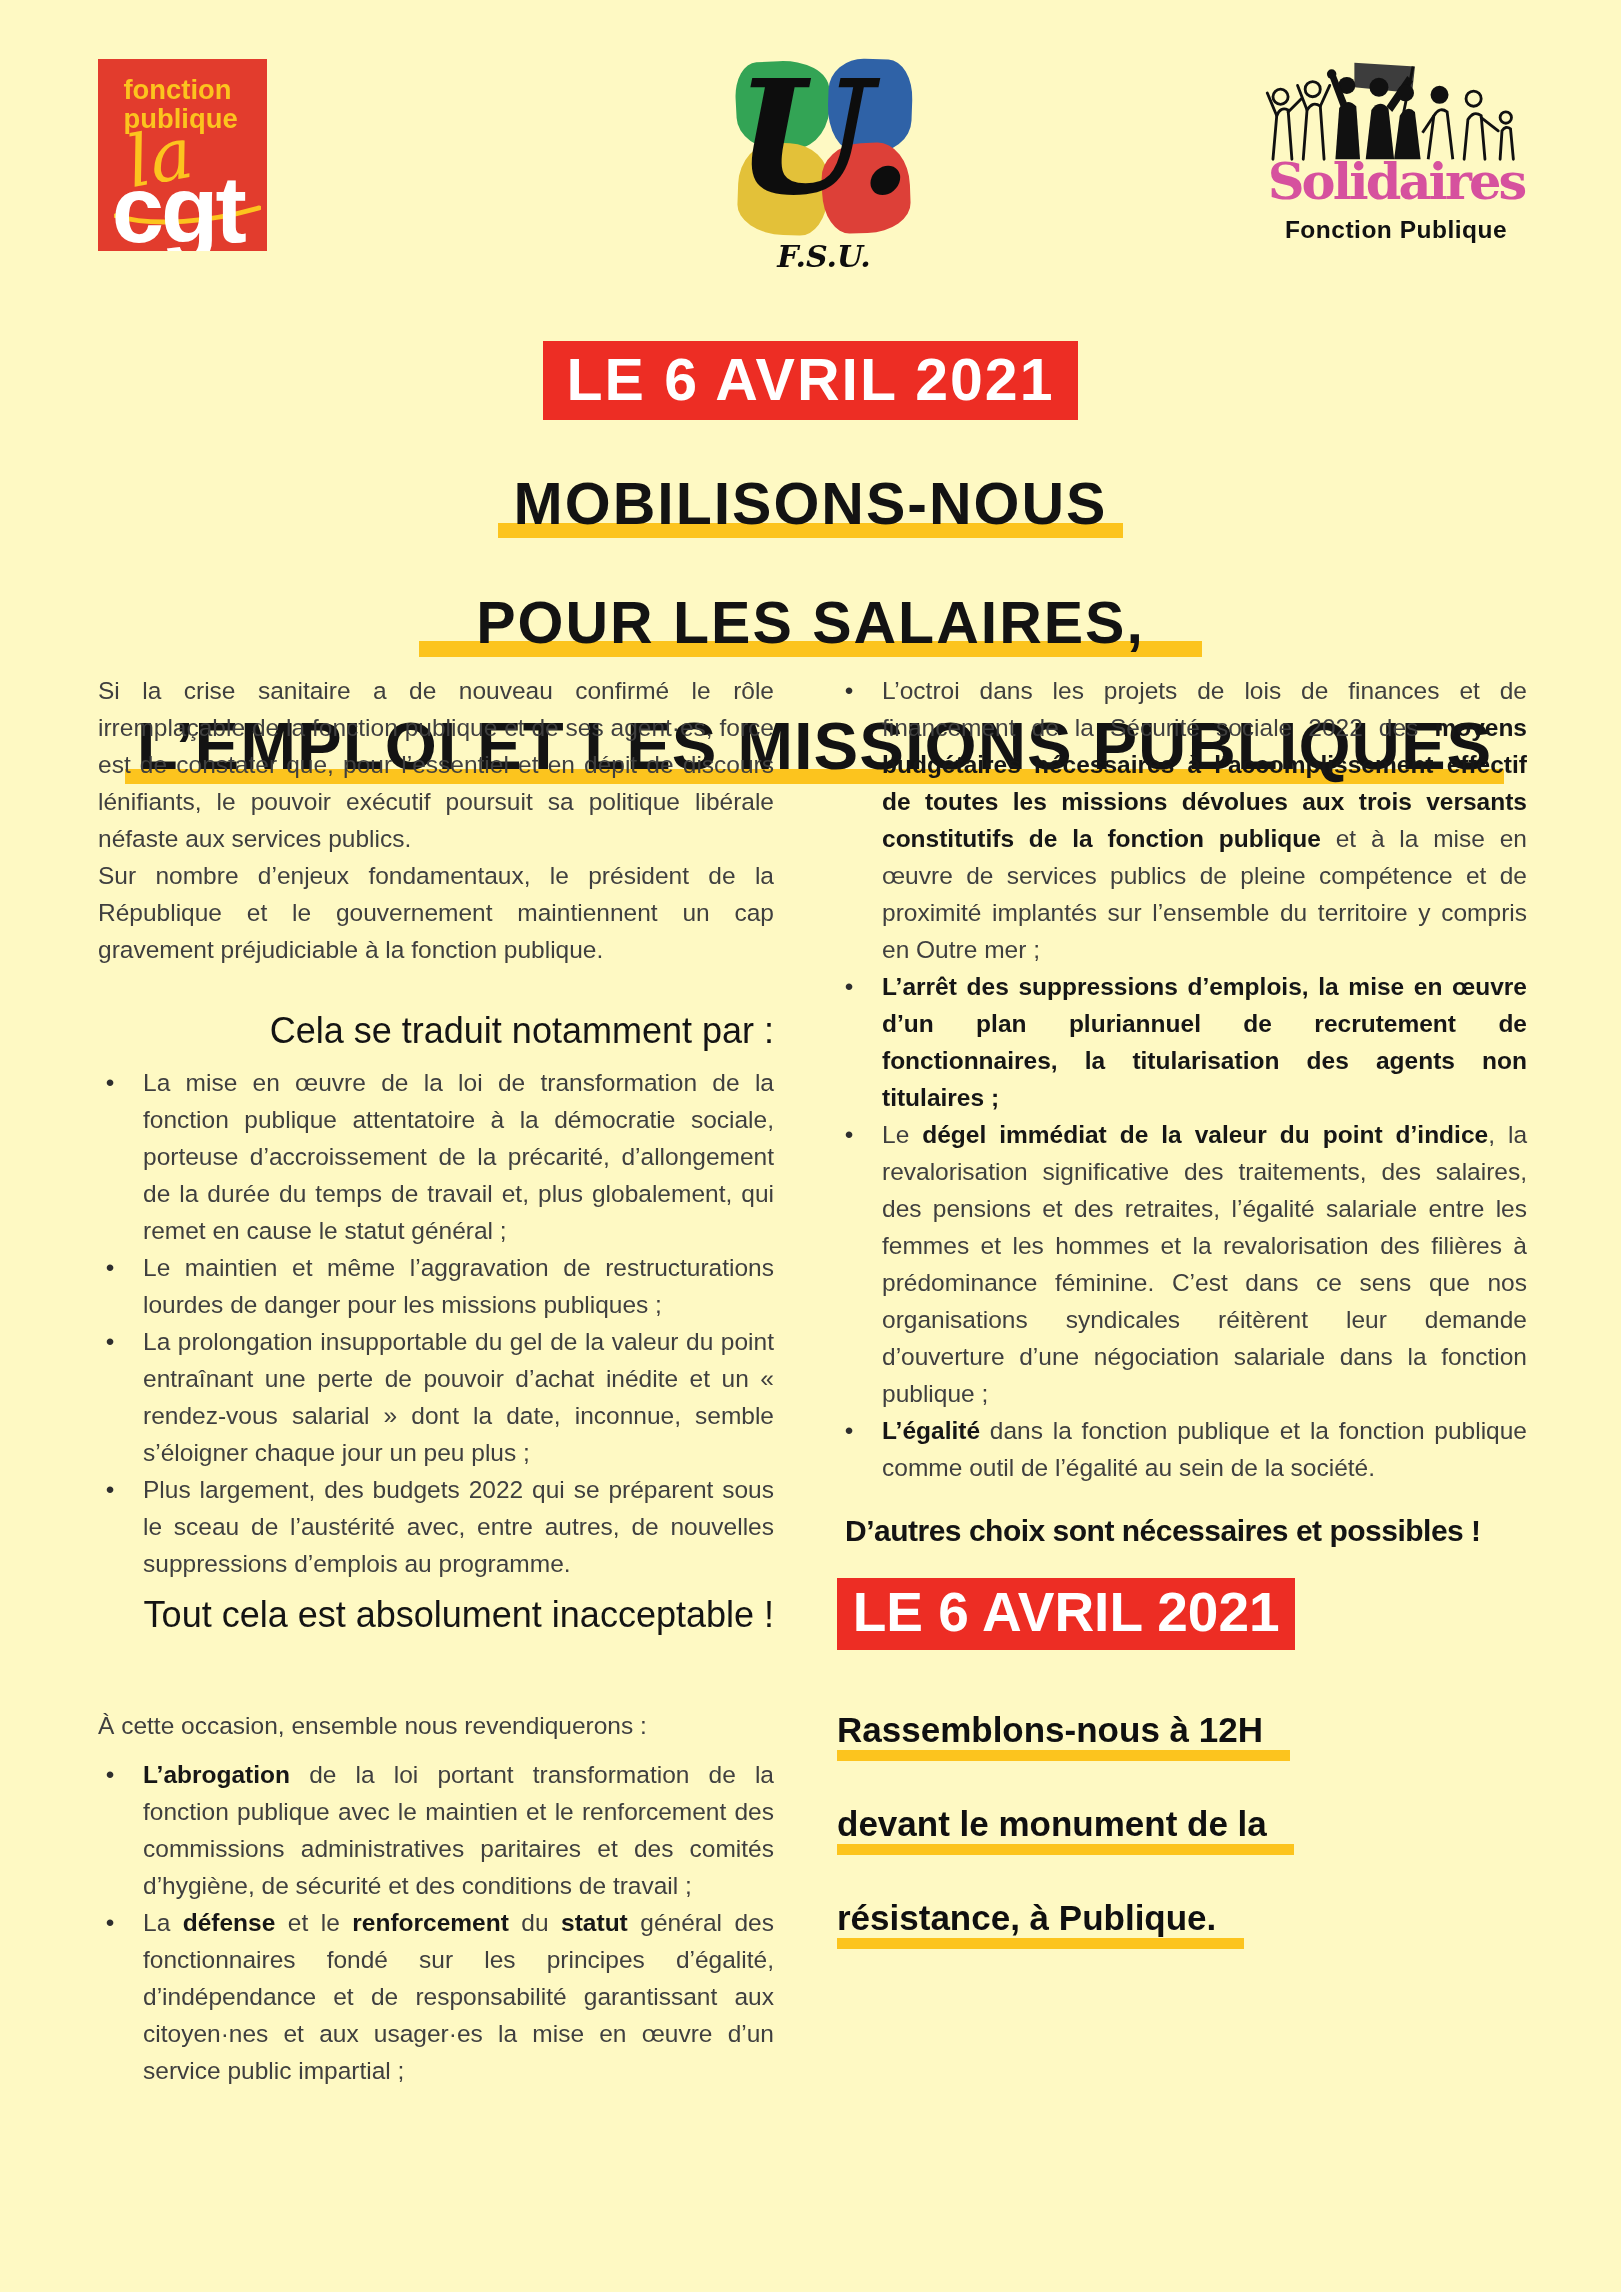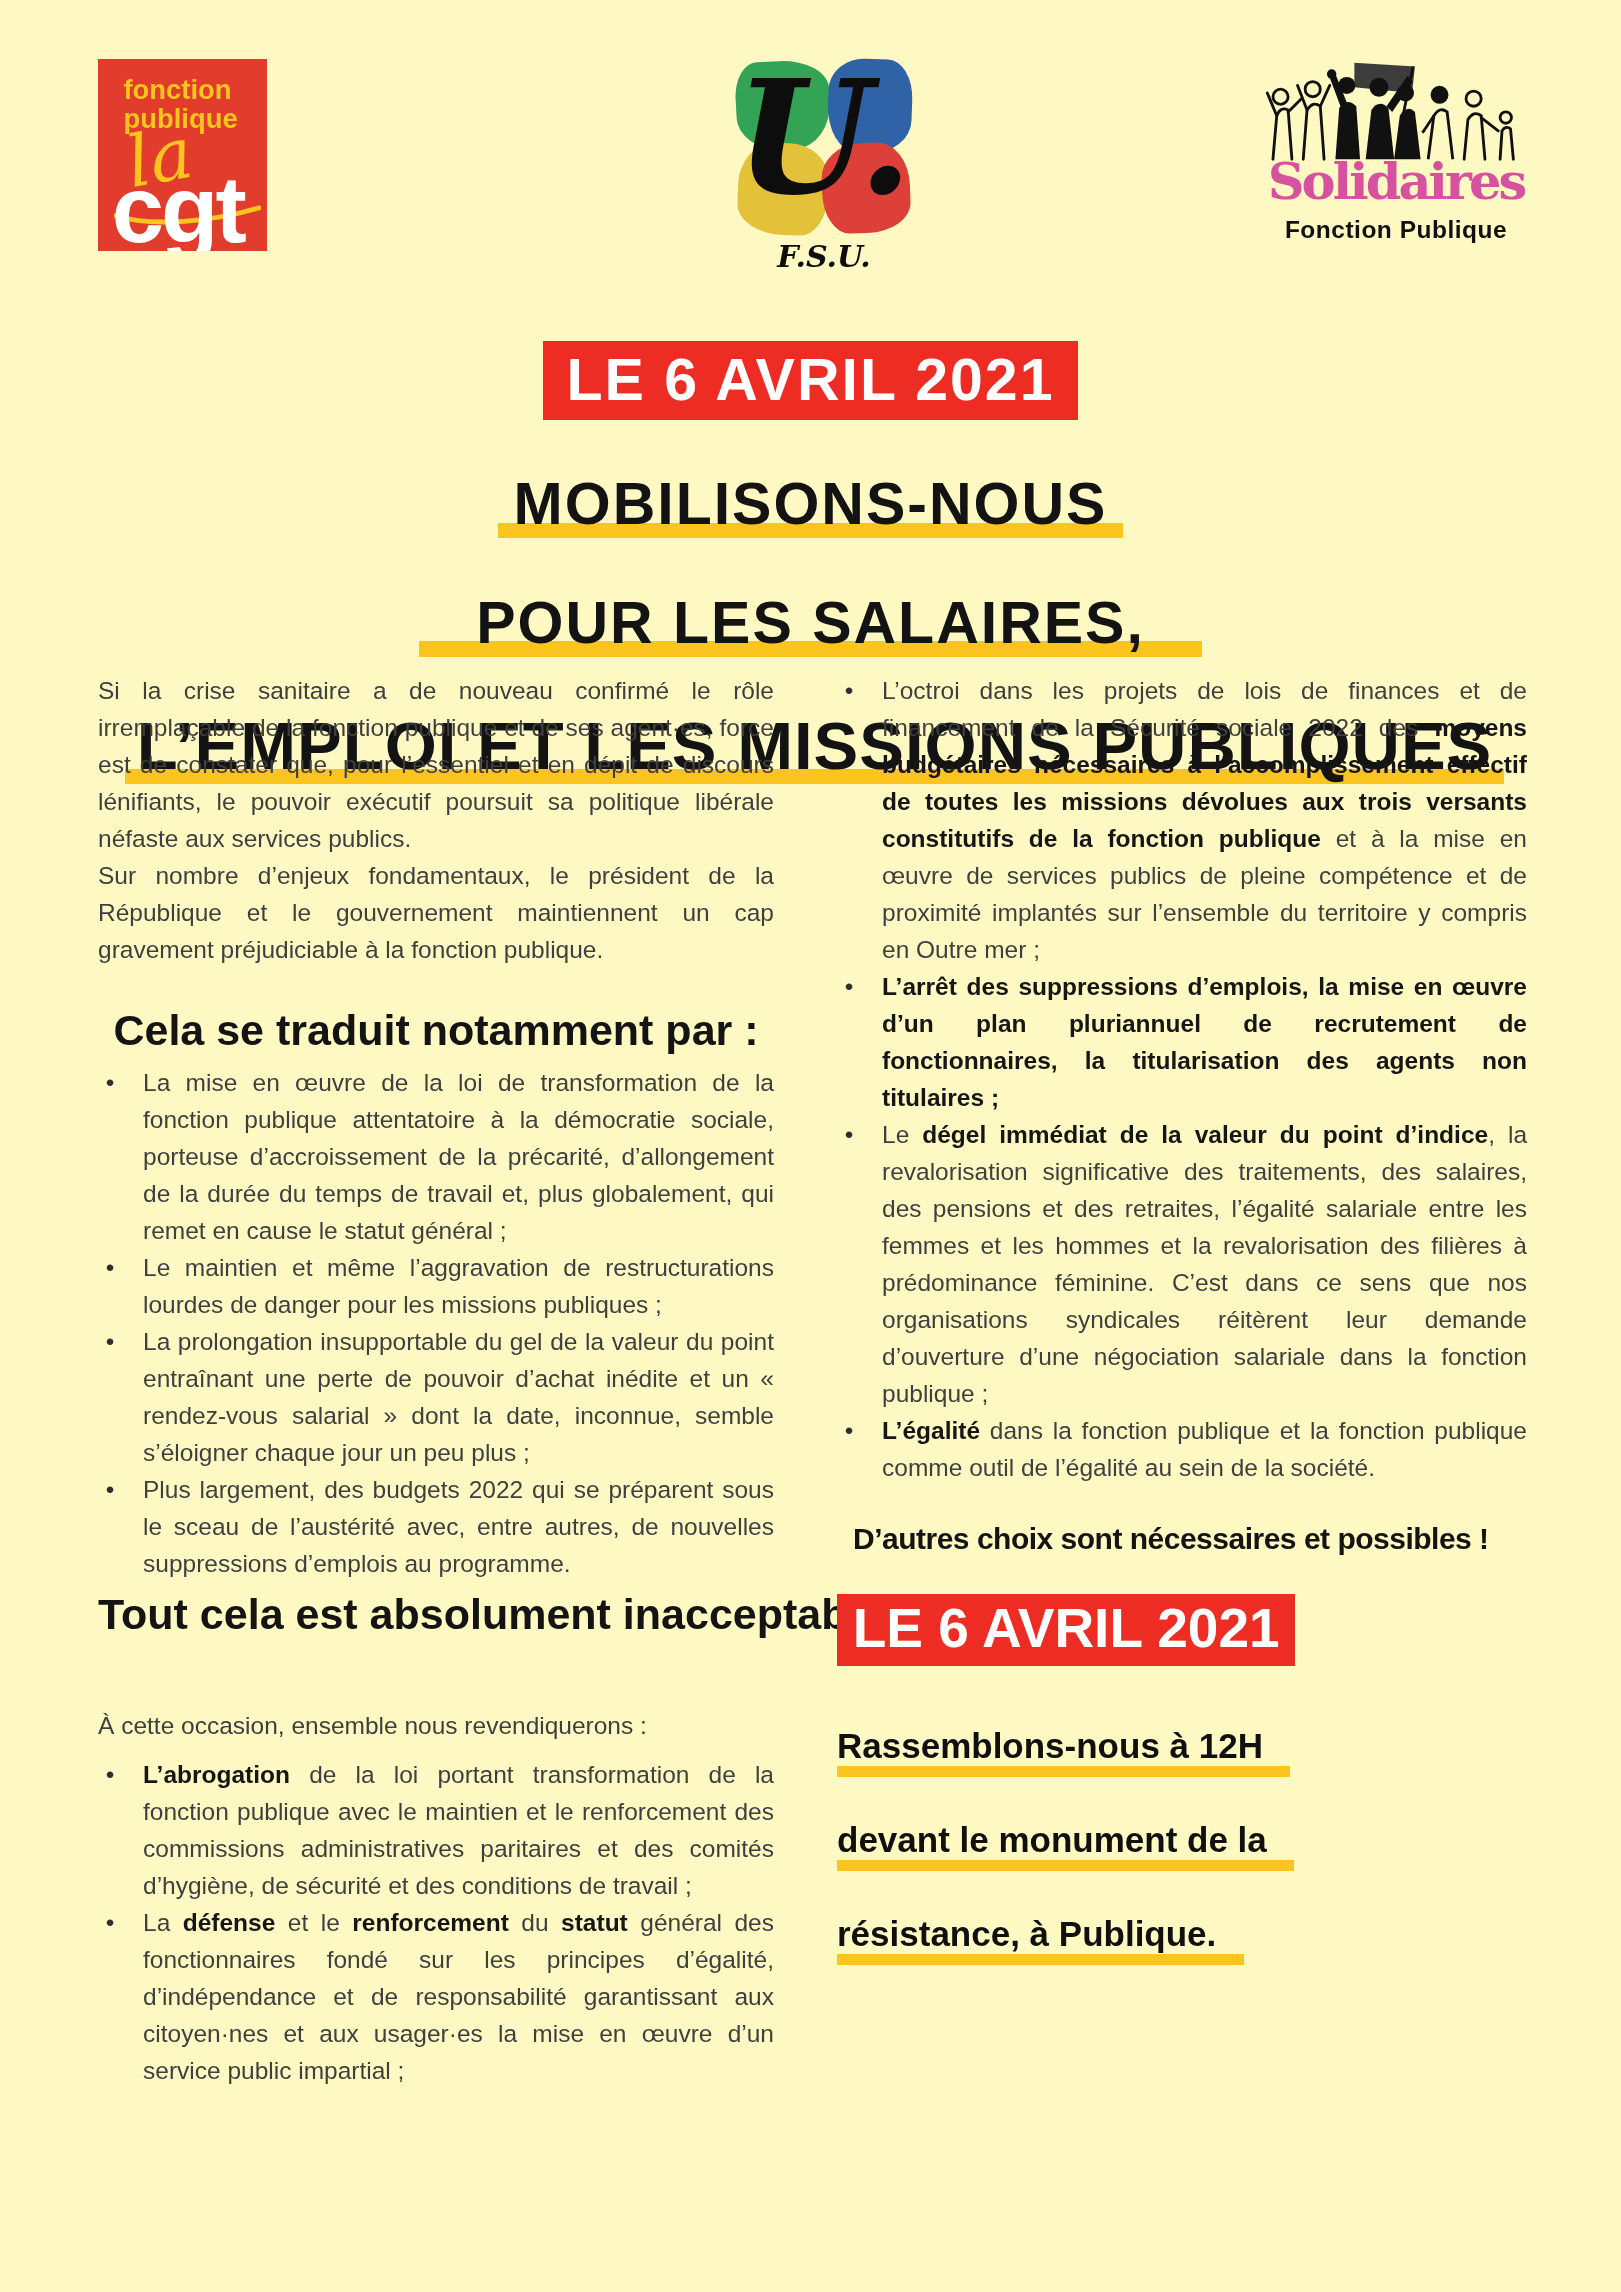--- a/index.html
+++ b/index.html
@@ -64,30 +64,30 @@
   
   .columns { position:absolute; top:672px; left:98px; width:1429px; display:flex; gap:63px;
              font-size:24.5px; line-height:37px; text-align:justify; }
   .col-left { width:676px; }
   .col-right { width:690px; position:relative; }
   .body-p { margin:0; }
   .bullets { list-style:none; margin:0; padding:0; }
   .bullets li { position:relative; padding-left:45px; }
   .bullets li::before { content:"\2022"; position:absolute; left:7.8px; top:0; color:#2e2e2e; }
   b { font-weight:bold; color:#161616; }
-  .h-col { font-weight:bold; font-size:43px; line-height:39px; color:#141414; text-align:center; }
+  .h-col { font-weight:normal; font-size:36px; line-height:39px; color:#141414; text-align:right; }
   .nowrap { white-space:nowrap; }
   .h1-left { margin:43px 0 13.7px; }
   .h2-left { margin:13.7px 0 0; }
   .lead2 { margin:73px 0 11.8px; text-align:left; }
 
   
   .bottom-block { position:absolute; left:0; top:831px; width:690px; text-align:left; }
   .h-right { font-weight:bold; font-size:30px; line-height:39px; letter-spacing:-0.5px;
-             color:#141414; margin:16px; white-space:nowrap; }
+             color:#141414; margin:8px; white-space:nowrap; }
   .banner2 { display:inline-block; background:var(--red,#ED2D24); color:#fff; font-weight:bold;
              font-size:55px; line-height:57px; padding:6.9px 15.7px 8.8px; margin-top:19.6px; }
   .rally { margin-top:13.7px; font-weight:bold; font-size:35px; line-height:56px; color:#101010; }
   .rally .line, .slogan .line { display:block; }
   .rally .hl, .slogan .hl { white-space:pre; }
   .rally .hl::after { left:0; right:-27.4px; bottom:-2.9px; height:10.8px; }
   .slogan { margin-top:67px; font-weight:bold; font-size:53px; line-height:64px; color:#141414; }
   .slogan .hl::after { left:0; right:-23.5px; bottom:-4.9px; height:11.8px; }
 </style>
 </head>

